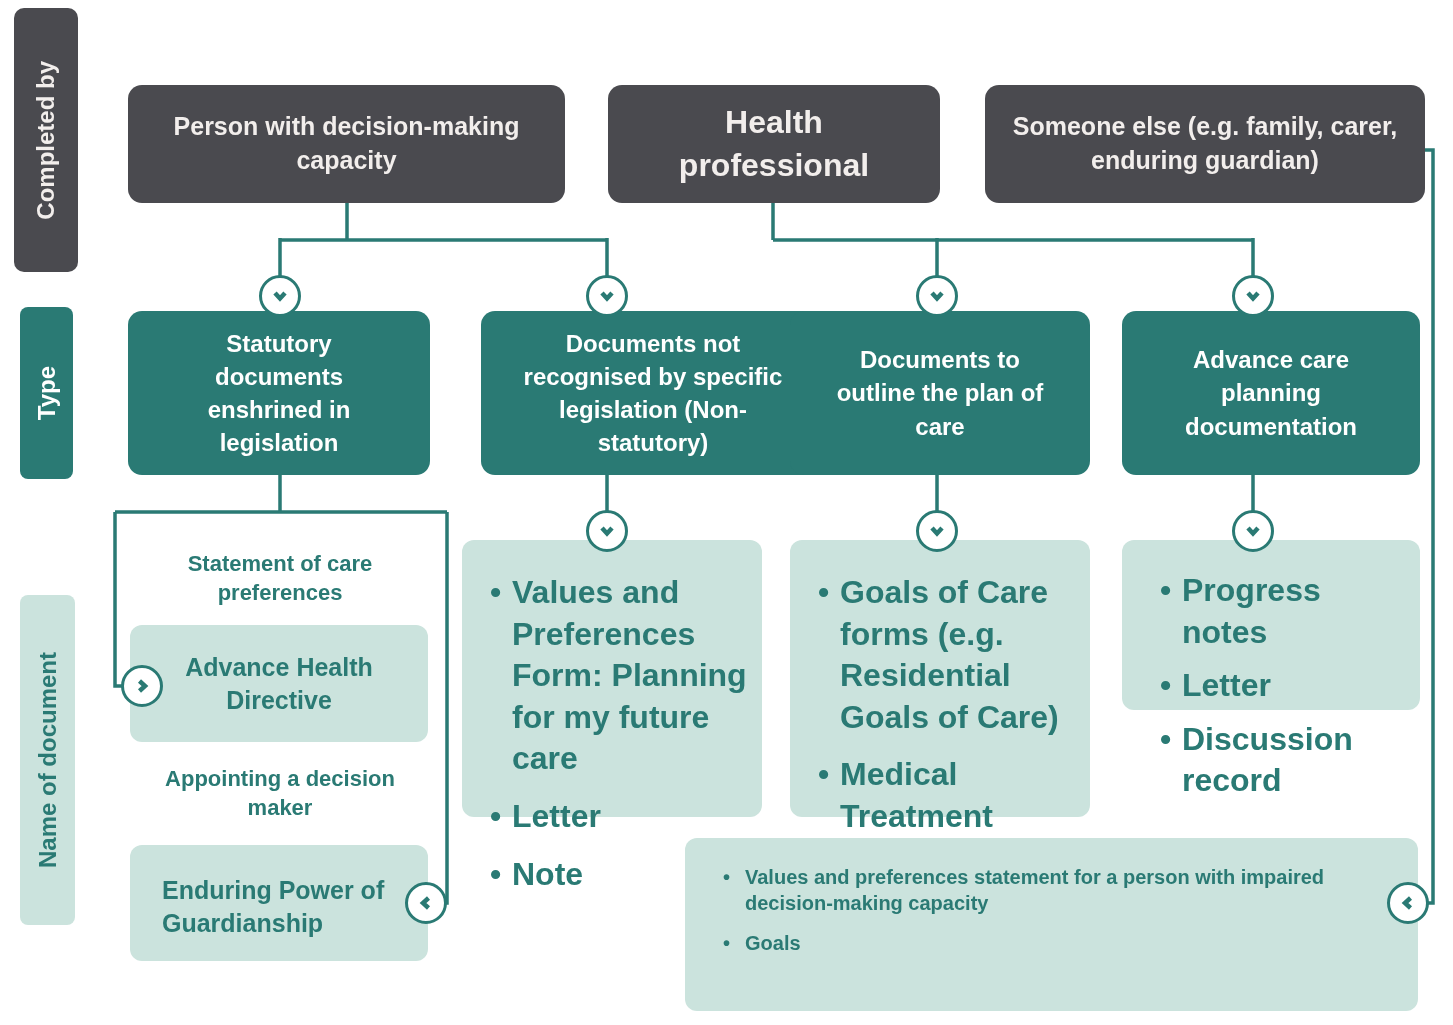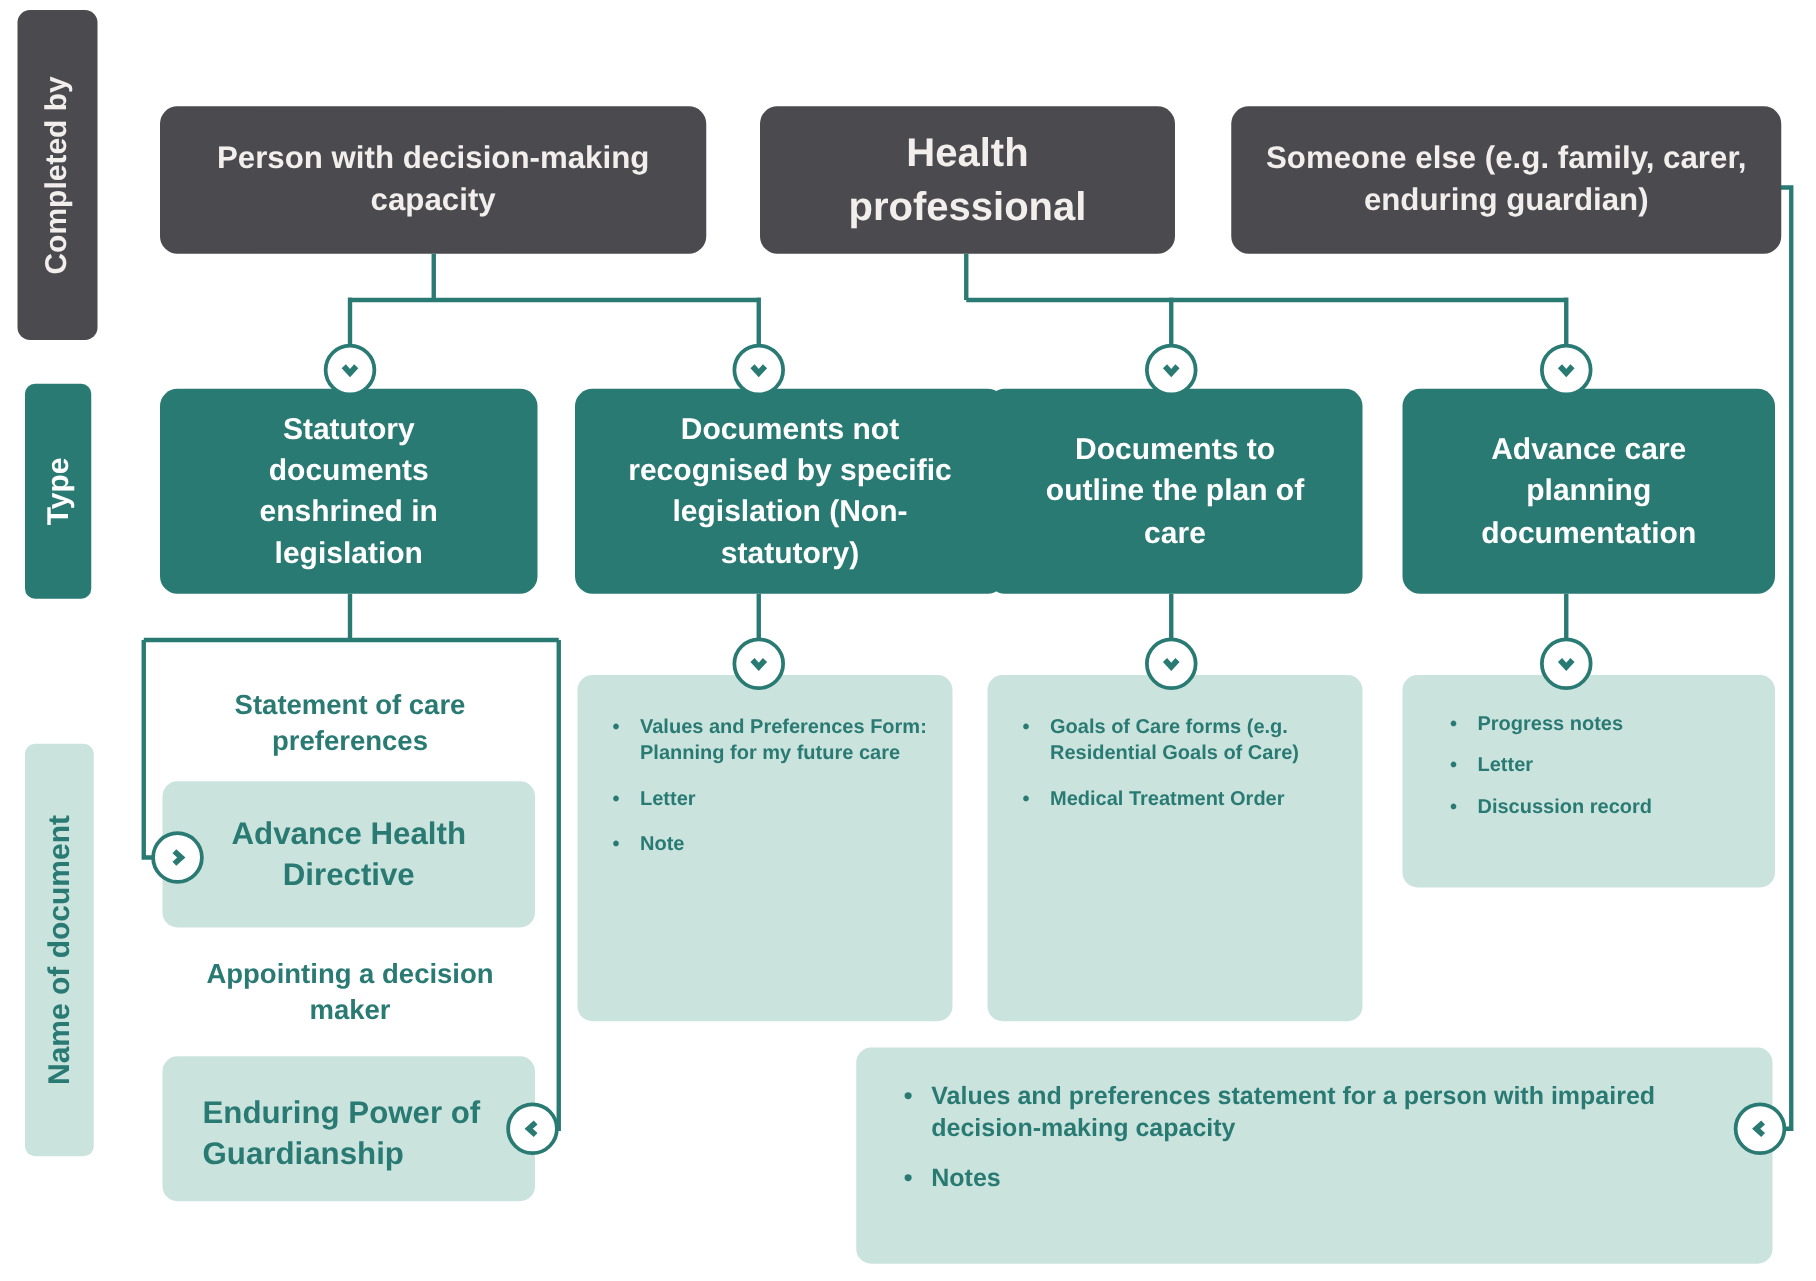--- a/index.html
+++ b/index.html
@@ -28,40 +28,40 @@
   #side-type{left:20px;top:307px;width:53px;height:172px;background:#2a7a74;color:#ffffff;border-radius:8px;}
   #side-name{left:20px;top:595px;width:55px;height:330px;background:#cbe3dd;color:#2a7a74;border-radius:8px;}
 
   
   #cb1{left:128px;top:85px;width:437px;height:118px;}
   #cb2{left:608px;top:85px;width:332px;height:118px;font-size:32px;}
   #cb3{left:985px;top:85px;width:440px;height:118px;}
 
   
   #t1{left:128px;top:311px;width:302px;height:164px;padding:0 48px;}
-  #t2{left:460px;top:311px;width:344px;height:164px;}
+  #t2{left:481px;top:311px;width:344px;height:164px;}
   #t3{left:790px;top:311px;width:300px;height:164px;padding:0 42px;}
   #t4{left:1122px;top:311px;width:298px;height:164px;padding:0 52px;}
 
   
   #ahd{left:130px;top:625px;width:298px;height:117px;padding:0 30px;}
   #epg{left:130px;top:845px;width:298px;height:116px;justify-content:flex-start;text-align:left;padding:7px 20px 0 32px;}
   #nonstat{left:462px;top:540px;width:300px;height:277px;align-items:flex-start;justify-content:flex-start;text-align:left;}
   #plancare{left:790px;top:540px;width:300px;height:277px;align-items:flex-start;justify-content:flex-start;text-align:left;}
   #acpdoc{left:1122px;top:540px;width:298px;height:170px;align-items:flex-start;justify-content:flex-start;text-align:left;}
   #bottombox{left:685px;top:838px;width:733px;height:173px;align-items:flex-start;justify-content:flex-start;text-align:left;}
 
   
   .free-label{position:absolute;z-index:2;color:#2a7a74;font-size:22px;line-height:1.3;text-align:center;}
   #lbl-scp{left:130px;top:550px;width:300px;}
   #lbl-adm{left:130px;top:765px;width:300px;}
 
   
   .blist{list-style:none;margin:0;padding:0;}
-  .blist li{position:relative;padding-left:28px;margin-bottom:16px;font-size:16px;line-height:1.3;color:#2a7a74;}
+  .blist li{position:relative;padding-left:28px;margin-bottom:16px;font-size:32px;line-height:1.3;color:#2a7a74;}
   .blist li::before{content:"\2022";position:absolute;left:6px;}
   #nonstat .blist{padding:32px 10px 0 22px;}
   #plancare .blist{padding:32px 10px 0 22px;}
   #acpdoc .blist{padding:30px 10px 0 32px;}
   #acpdoc .blist li{margin-bottom:12px;}
   #bottombox .blist{padding:26px 70px 0 32px;}
   #bottombox .blist li{font-size:20px;margin-bottom:14px;}
 
   
   .chev{position:absolute;width:42px;height:42px;border-radius:50%;background:#ffffff;border:3px solid #2a7a74;box-sizing:border-box;display:flex;align-items:center;justify-content:center;z-index:3;}
@@ -146,21 +146,21 @@
     <ul class="blist">
       <li><span>Progress notes</span></li>
       <li><span>Letter</span></li>
       <li><span>Discussion record</span></li>
     </ul>
   </div>
 
   <div class="box box-mint" id="bottombox">
     <ul class="blist">
       <li><span>Values and preferences statement for a person with impaired decision-making capacity</span></li>
-      <li><span>Notes</span></li>
+      <li><span>Goals</span></li>
     </ul>
   </div>
 
   <span class="chev" style="left:259px;top:275px">
       <svg viewBox="0 0 24 24">
         <path d="M7 9 L12 14.5 L17 9"></path>
       </svg>
     </span>
   <span class="chev" style="left:586px;top:275px">
       <svg viewBox="0 0 24 24">

